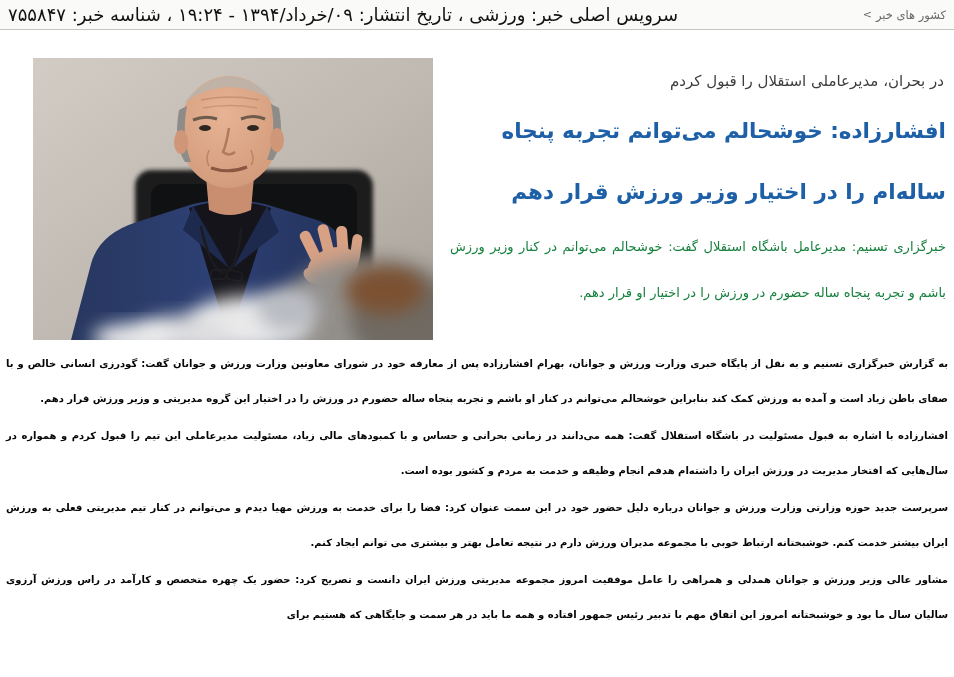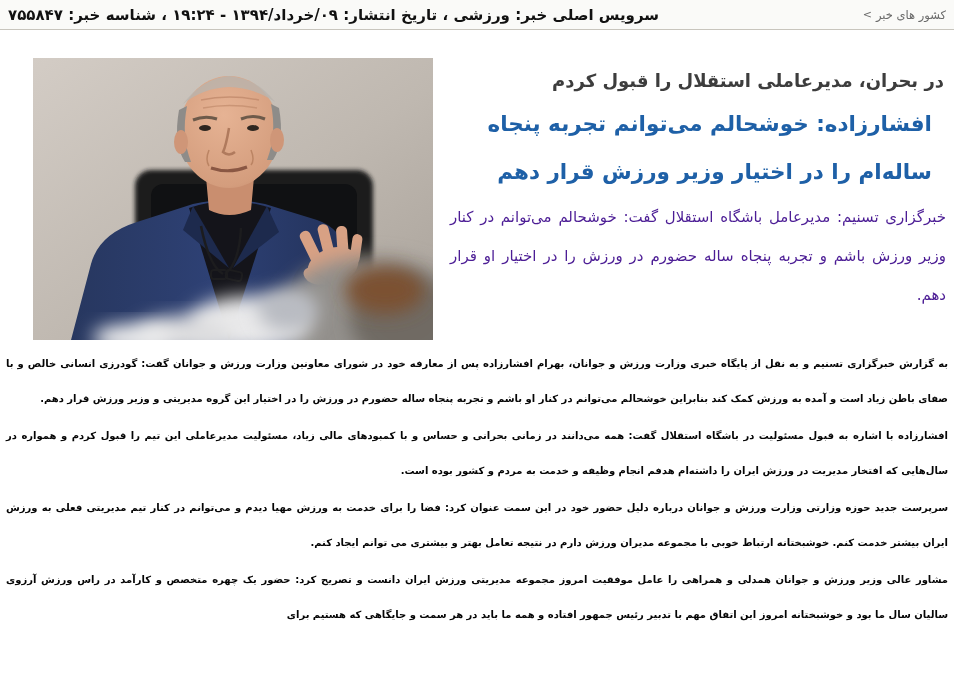--- a/index.html
+++ b/index.html
@@ -14,38 +14,38 @@
     border-bottom:1px solid #c8c5bd;
     display:flex; justify-content:space-between; align-items:center;
     padding:0 8px;
   }
   .breadcrumb{
     color:#6a6a6a; font-size:11.5px; text-decoration:none;
     display:inline-flex; align-items:center; gap:4px;
   }
   .breadcrumb .chev{ color:#6a6a6a; font-size:11px; }
   .topbar-info{
-    color:#111; font-size:15px; font-weight:bold; white-space:nowrap;
+    color:#111; font-size:18px; font-weight:normal; white-space:nowrap;
   }
   
   .content{ padding:0 6px; }
   .article-head{ display:flex; }
   .head-text{ flex:1; padding:14px 2px 0 10px; }
   .kicker{
     margin:26px 2px 0 0;
-    color:#3d3d3d; font-size:18px; line-height:22px;font-weight:bold;
+    color:#3d3d3d; font-size:15px; line-height:22px;
   }
   .title{
-    margin:8px 14px 0 0;
-    color:#1e60a7; font-size:21.5px; font-weight:bold; line-height:48px;
+    margin:8px 0 0 0;
+    color:#1e60a7; font-size:21.5px; font-weight:bold; line-height:61px;
     text-align:right;
   }
   .lead{
     margin:2px 0 0 0;
-    color:#4c1d95; font-size:15px; line-height:39px;
+    color:#15803d; font-size:13px; line-height:46px;
     text-align:justify;
   }
   figure.photo{
     width:400px; height:282px; margin:28px 7px 0 27px;
     overflow:hidden; flex:0 0 auto;
   }
   figure.photo svg{ display:block; }
   
   .article-body{ margin-top:6px; }
   .article-body p{

